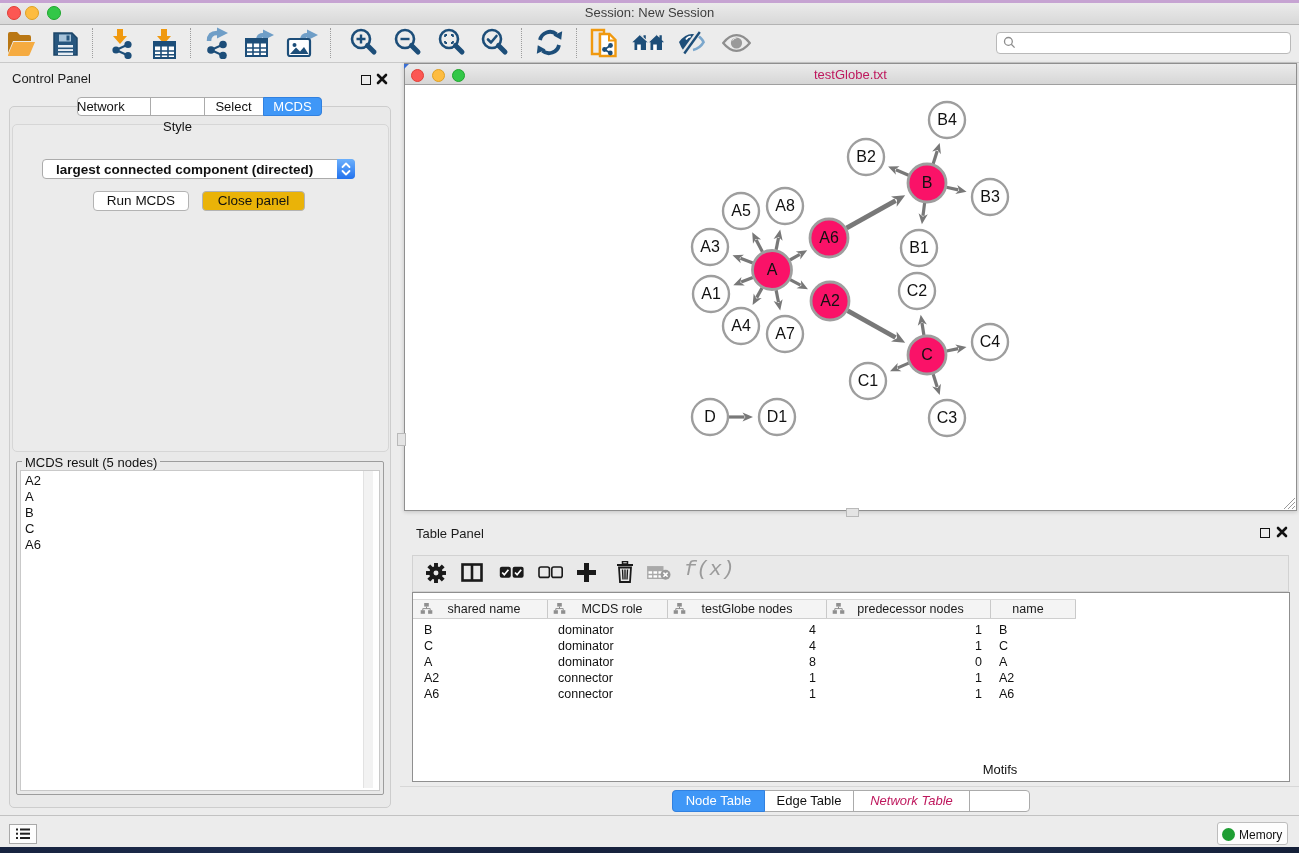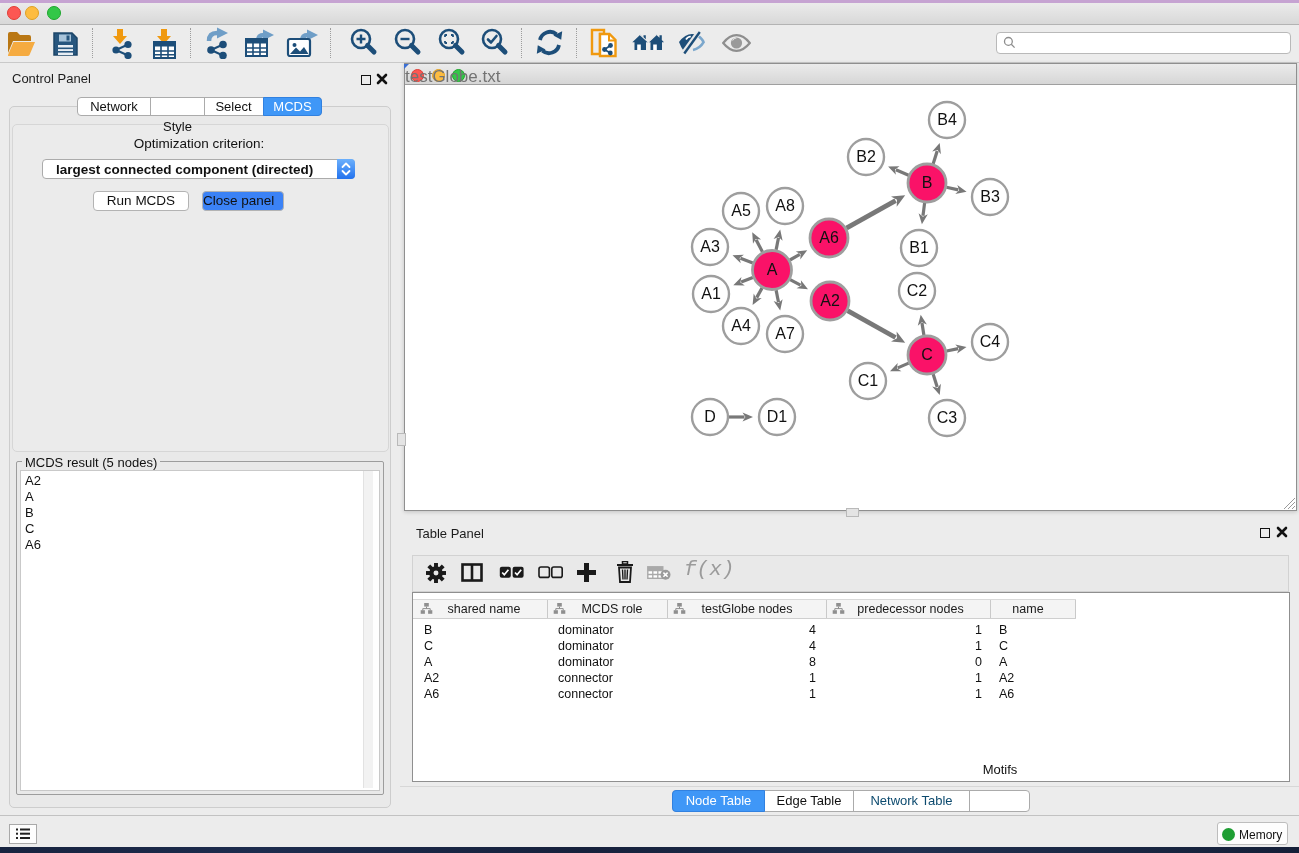--- a/index.html
+++ b/index.html
@@ -10,20 +10,21 @@
 </head>
 <body>
 <div class="abs" style="left:0;top:0;width:1299px;height:853px;">
 
 <div class="abs" style="left:0;top:0;width:1299px;height:3px;background:#c6a3d2;"></div>
 
 <div class="abs" style="left:0;top:3px;width:1299px;height:21px;background:linear-gradient(#ebebeb,#d8d8d8);border-bottom:1px solid #b3b3b3;border-radius:5px 5px 0 0;"></div>
 <div class="abs" style="left:7px;top:6px;width:12px;height:12px;border-radius:50%;background:#fc5753;border:0.5px solid #e13e36;"></div>
 <div class="abs" style="left:25px;top:6px;width:12px;height:12px;border-radius:50%;background:#fdbc40;border:0.5px solid #dfa023;"></div>
 <div class="abs" style="left:47px;top:6px;width:12px;height:12px;border-radius:50%;background:#33c748;border:0.5px solid #1ea62d;"></div>
+<div class="abs" style="left:0;top:5px;width:1299px;height:16px;text-align:center;font-size:13px;color:#3e3e3e;">Session: New Session</div>
 
 <div class="abs" id="toolbar" style="left:0;top:25px;width:1299px;height:38px;"></div>
 <div class="abs" style="left:0;top:62px;width:1299px;height:1px;background:#c9c9c9;"></div>
 
 <div class="abs" style="left:996px;top:32px;width:293px;height:20px;background:#fff;border:1px solid #b9b9b9;border-radius:4px;"></div>
 <svg class="abs" style="left:1003px;top:36px" width="13" height="13" viewBox="0 0 13 13">
       <circle cx="5.4" cy="5.4" r="3.9" fill="none" stroke="#8c8c8c" stroke-width="1.3"></circle>
       <line x1="8.3" y1="8.3" x2="11.6" y2="11.6" stroke="#8c8c8c" stroke-width="1.3"></line>
     </svg>
 
@@ -33,36 +34,35 @@
       <path d="M2 2 L10 10 M10 2 L2 10" stroke="#111" stroke-width="2.6" stroke-linecap="round"></path>
     </svg>
 
 <div class="abs" style="left:9px;top:106px;width:380px;height:700px;background:#e9e9e9;border:1px solid #cdcdcd;border-radius:5px;"></div>
 <div class="abs" style="left:12px;top:124px;width:375px;height:326px;background:#ebebeb;border:1px solid #d6d6d6;border-radius:5px;"></div>
 
 <div class="abs" style="left:77px;top:97px;width:245px;height:19px;background:#fff;border:1px solid #ababab;border-radius:4px;box-sizing:border-box;"></div>
 <div class="abs" style="left:150px;top:97px;width:1px;height:19px;background:#ababab;"></div>
 <div class="abs" style="left:204px;top:97px;width:1px;height:19px;background:#ababab;"></div>
 <div class="abs" style="left:263px;top:97px;width:59px;height:19px;background:#3f97f7;border:1px solid #3181e0;border-radius:0 4px 4px 0;box-sizing:border-box;"></div>
-<div class="abs" style="left:77px;top:99px;width:74px;height:15px;text-align:center;font-size:13px;color:#111;">Network</div>
+<div class="abs" style="left:77px;top:99px;width:74px;height:15px;text-align:left;font-size:13px;color:#111;">Network</div>
 <div class="abs" style="left:151px;top:99px;width:53px;height:15px;text-align:center;font-size:13px;color:#111;margin-top:20px;">Style</div>
 <div class="abs" style="left:204px;top:99px;width:59px;height:15px;text-align:center;font-size:13px;color:#111;">Select</div>
 <div class="abs" style="left:263px;top:99px;width:59px;height:15px;text-align:center;font-size:13px;color:#fff;">MCDS</div>
 
-<div class="abs" style="left:0px;top:136px;width:398px;height:16px;text-align:center;font-size:13.5px;color:#111;">Optimization criterion:</div>
 <div class="abs" style="left:42px;top:159px;width:313px;height:20px;background:#fff;border:1px solid #ababab;border-radius:4px;box-sizing:border-box;"></div>
 <div class="abs" style="left:56px;top:162px;font-size:13.5px;color:#111;font-weight:bold;">largest connected component (directed)</div>
 <div class="abs" style="left:337px;top:159px;width:18px;height:20px;background:linear-gradient(#6cb0fc,#2272ee);border-radius:0 4px 4px 0;"></div>
 <svg class="abs" style="left:340px;top:162px" width="12" height="14" viewBox="0 0 12 14">
       <path d="M2.5 5 L6 1.5 L9.5 5" fill="none" stroke="#fff" stroke-width="1.8" stroke-linejoin="round" stroke-linecap="round"></path>
       <path d="M2.5 9 L6 12.5 L9.5 9" fill="none" stroke="#fff" stroke-width="1.8" stroke-linejoin="round" stroke-linecap="round"></path>
     </svg>
 
 <div class="abs" style="left:93px;top:191px;width:96px;height:20px;background:#fff;border:1px solid #b3b3b3;border-radius:4px;box-sizing:border-box;text-align:center;font-size:13.5px;color:#111;line-height:18px;">Run MCDS</div>
-<div class="abs" style="left:202px;top:191px;width:82px;height:20px;background:#3b82f6;border:1px solid #b3b3b3;border-radius:4px;box-sizing:border-box;text-align:left;font-size:13.5px;color:#111;line-height:18px;">Close panel</div>
+<div class="abs" style="left:202px;top:191px;width:103px;height:20px;background:#eab308;border:1px solid #b3b3b3;border-radius:4px;box-sizing:border-box;text-align:center;font-size:13.5px;color:#111;line-height:18px;">Close panel</div>
 
 <div class="abs" style="left:16px;top:461px;width:366px;height:332px;border:1px solid #9d9d9d;border-radius:2px;"></div>
 <div class="abs" style="left:22px;top:455px;background:#e9e9e9;padding:0 3px;font-size:13px;color:#111;">MCDS result (5 nodes)</div>
 <div class="abs" style="left:20px;top:470px;width:358px;height:319px;background:#fff;border:1px solid #c9c9c9;"></div>
 <div class="abs" style="left:363px;top:471px;width:9px;height:317px;background:#f2f2f2;border-left:1px solid #e2e2e2;"></div>
 <div class="abs" style="left:25px;top:473px;font-size:13px;color:#111;line-height:16px;">A2<br>A<br>B<br>C<br>A6</div>
 
 <div class="abs" style="left:92px;top:28px;height:30px;border-left:1px dotted #9d9d9d;"></div>
 <div class="abs" style="left:190px;top:28px;height:30px;border-left:1px dotted #9d9d9d;"></div>
 <div class="abs" style="left:330px;top:28px;height:30px;border-left:1px dotted #9d9d9d;"></div>
@@ -196,21 +196,21 @@
 </svg>
 
 <div class="abs" style="left:404px;top:63px;width:893px;height:448px;background:#fff;border:1px solid #8f8f8f;box-sizing:border-box;box-shadow:0 1px 4px rgba(0,0,0,0.18);"></div>
 <div class="abs" style="left:405px;top:64px;width:891px;height:20px;background:linear-gradient(#ebebeb,#d6d6d6);border-bottom:1px solid #9f9f9f;"></div>
 <svg class="abs" style="left:404px;top:64px" width="5" height="5" viewBox="0 0 5 5">
       <path d="M0 0 L5 0 L0 5 Z" fill="#3b6fd4"></path>
     </svg>
 <div class="abs" style="left:411px;top:69px;width:11px;height:11px;border-radius:50%;background:#fc5753;border:0.5px solid #e13e36;"></div>
 <div class="abs" style="left:432px;top:69px;width:11px;height:11px;border-radius:50%;background:#fdbc40;border:0.5px solid #dfa023;"></div>
 <div class="abs" style="left:452px;top:69px;width:11px;height:11px;border-radius:50%;background:#33c748;border:0.5px solid #1ea62d;"></div>
-<div class="abs" style="left:405px;top:67px;width:891px;height:15px;font-size:17px;color:#737373;">testGlobe.txt</div>
+<div class="abs" style="left:405px;top:67px;width:891px;height:15px;text-align:center;font-size:13px;color:#be185d;">testGlobe.txt</div>
 
 <svg class="abs" style="left:1283px;top:497px" width="13" height="13" viewBox="0 0 13 13">
       <path d="M12 1 L1 12 M12 5 L5 12 M12 9 L9 12" stroke="#9a9a9a" stroke-width="1"></path>
     </svg>
 
 <div class="abs" style="left:397px;top:433px;width:7px;height:11px;background:#e4e4e4;border:1px solid #b9b9b9;"></div>
 <div class="abs" style="left:846px;top:508px;width:11px;height:7px;background:#e4e4e4;border:1px solid #b9b9b9;"></div>
 <svg width="892" height="423" style="position:absolute;left:405px;top:88px">
 <line x1="347.9" y1="189.5" x2="336.2" y2="194.1" stroke="#787878" stroke-width="3.2"></line>
 <polygon points="328.3,197.2 336.4,189.1 335.4,194.4 339.8,197.6" fill="#787878"></polygon>
@@ -324,21 +324,21 @@
 <div class="abs" style="left:999px;top:622px;font-size:12.5px;color:#111;line-height:16px;">B<br>C<br>A<br>A2<br>A6</div>
 
 <div class="abs" style="left:400px;top:786px;width:899px;height:1px;background:#d7d7d7;"></div>
 
 <div class="abs" style="left:672px;top:790px;width:358px;height:22px;background:#fff;border:1px solid #ababab;border-radius:4px;box-sizing:border-box;"></div>
 <div class="abs" style="left:672px;top:790px;width:93px;height:22px;background:#3f97f7;border:1px solid #3181e0;border-radius:4px 0 0 4px;box-sizing:border-box;"></div>
 <div class="abs" style="left:853px;top:790px;width:1px;height:22px;background:#ababab;"></div>
 <div class="abs" style="left:969px;top:790px;width:1px;height:22px;background:#ababab;"></div>
 <div class="abs" style="left:672px;top:793px;width:93px;height:16px;text-align:center;font-size:13px;color:#fff;">Node Table</div>
 <div class="abs" style="left:765px;top:793px;width:88px;height:16px;text-align:center;font-size:13px;color:#111;">Edge Table</div>
-<div class="abs" style="left:854px;top:793px;width:115px;height:16px;text-align:center;font-size:13px;color:#0c4a6e;">Network Table</div>
+<div class="abs" style="left:854px;top:793px;width:115px;height:16px;text-align:center;font-size:13px;color:#be185d;font-style:italic;">Network Table</div>
 <div class="abs" style="left:970px;top:762px;width:60px;height:16px;text-align:center;font-size:13px;color:#111;">Motifs</div>
 
 <svg class="abs" style="left:426px;top:563px" width="20" height="20" viewBox="0 0 19.4 19.4">
 <rect x="7.8" y="-0.2" width="3.8" height="4.5" transform="rotate(0 9.7 9.7)" fill="#1a1a1a"></rect>
 <rect x="7.8" y="-0.2" width="3.8" height="4.5" transform="rotate(45 9.7 9.7)" fill="#1a1a1a"></rect>
 <rect x="7.8" y="-0.2" width="3.8" height="4.5" transform="rotate(90 9.7 9.7)" fill="#1a1a1a"></rect>
 <rect x="7.8" y="-0.2" width="3.8" height="4.5" transform="rotate(135 9.7 9.7)" fill="#1a1a1a"></rect>
 <rect x="7.8" y="-0.2" width="3.8" height="4.5" transform="rotate(180 9.7 9.7)" fill="#1a1a1a"></rect>
 <rect x="7.8" y="-0.2" width="3.8" height="4.5" transform="rotate(225 9.7 9.7)" fill="#1a1a1a"></rect>
 <rect x="7.8" y="-0.2" width="3.8" height="4.5" transform="rotate(270 9.7 9.7)" fill="#1a1a1a"></rect>

